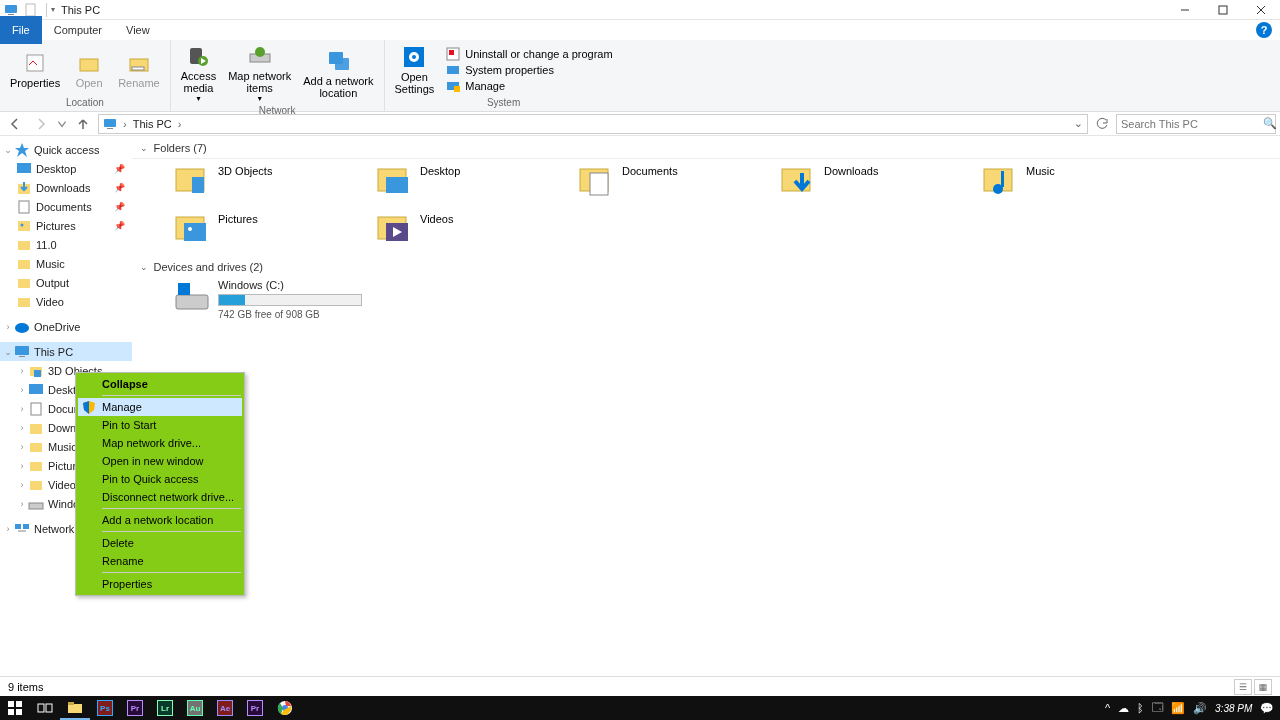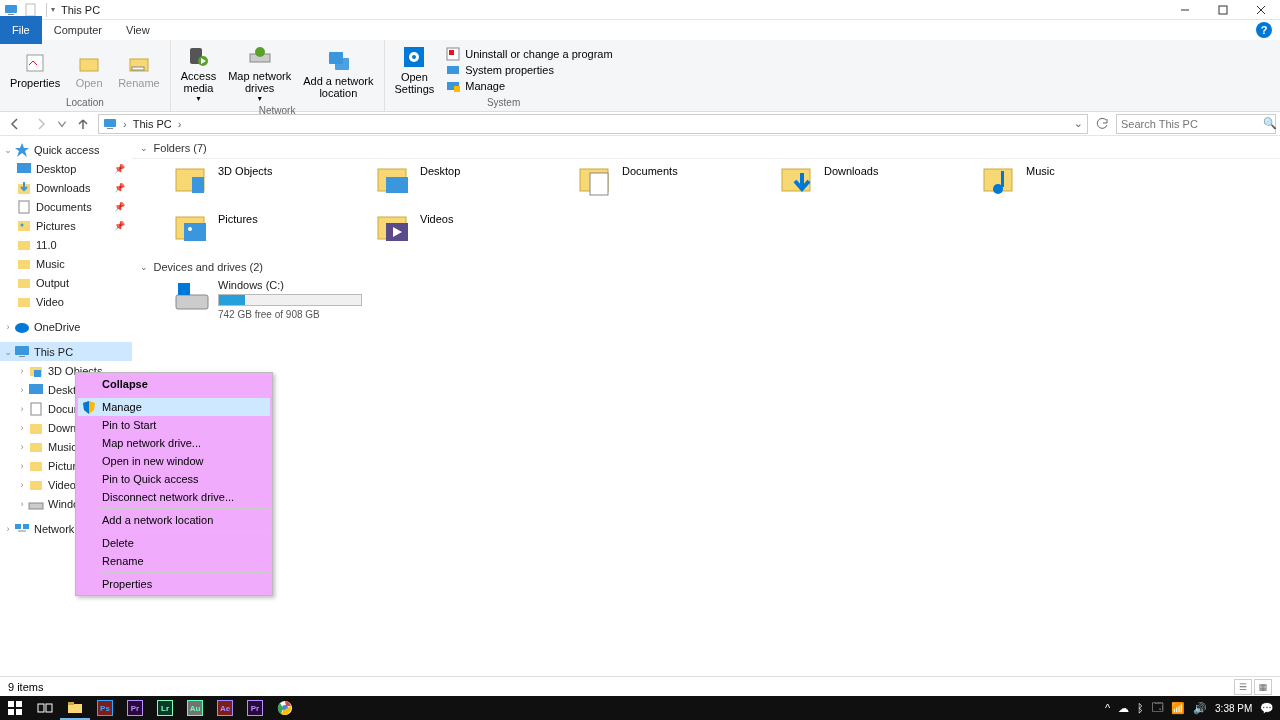--- a/index.html
+++ b/index.html
@@ -74,41 +74,41 @@
 .drive-grid { display:flex; flex-wrap:wrap; padding-left:40px; }
 .drive-item { width:202px; display:flex; gap:8px; padding:2px; cursor:pointer; }
 .drive-item .di-icon { width:36px; height:36px; }
 .drive-details { flex:1; padding-right:10px; }
 .drive-label { color:#222; }
 .drive-bar { height:12px; border:1px solid #bbb; margin:3px 0; background:#f0f0f0; position:relative; }
 .drive-bar-fill { position:absolute; top:0; left:0; bottom:0; width:18%; background:#26a0da; }
 .drive-free { font-size:10px; color:#555; }
 
 
-.context-menu { position:absolute; left:75px; top:372px; width:198px; background:#f0abfc; border:1px solid #bbb; box-shadow:2px 2px 4px rgba(0,0,0,.25); padding:2px; z-index:50; }
+.context-menu { position:absolute; left:75px; top:372px; width:170px; background:#84cc16; border:1px solid #bbb; box-shadow:2px 2px 4px rgba(0,0,0,.25); padding:2px; z-index:50; }
 .cm-item { display:flex; align-items:center; height:18px; padding-left:24px; position:relative; cursor:pointer; }
 .cm-item.bold { font-weight:bold; }
 .cm-item.highlight { background:#cde8ff; }
 .cm-sep { height:1px; background:#ccc; margin:2px 1px 2px 24px; }
 .cm-icon { position:absolute; left:4px; width:14px; height:14px; }
 
 
 .statusbar { position:absolute; left:0; right:0; bottom:24px; height:20px; border-top:1px solid #ddd; display:flex; align-items:center; padding:0 8px; background:#fff; }
 .statusbar .sb-spacer { flex:1; }
 .sb-view { width:18px; height:16px; border:1px solid #ccc; margin-left:2px; display:flex; align-items:center; justify-content:center; cursor:pointer; font-size:9px; color:#666; }
 
 
 .taskbar { position:absolute; left:0; right:0; bottom:0; height:24px; background:#101010; display:flex; align-items:center; }
 .task-btn { width:30px; height:24px; display:flex; align-items:center; justify-content:center; cursor:pointer; }
 .task-btn svg,.task-btn .tb-box { width:16px; height:16px; }
 .task-btn.active { border-bottom:2px solid #76b9ed; }
 .tb-box { border:1px solid #888; display:flex; align-items:center; justify-content:center; font-size:8px; font-weight:bold; }
 .tray { margin-left:auto; display:flex; align-items:center; gap:8px; padding-right:6px; color:#fff; }
 .tray .tray-icon { font-size:11px; color:#fff; }
-.tray .time { font-size:10px; text-align:right; }
+.tray .time { font-size:10px; text-align:right;font-style:italic; }
 
 
 svg { display:block; }
 </style>
 </head>
 <body>
 
 <div class="titlebar">
   <div class="icons">
     <svg class="tb-icon">
@@ -187,21 +187,21 @@
         <span style="white-space:pre">Access
 media</span>
           <span style="font-size:8px">▾</span>
       </div>
       <div class="ribbon-btn">
         <svg class="ric">
             <rect x="2" y="10" width="20" height="8" fill="#ccc" stroke="#888"></rect>
             <circle cx="12" cy="8" r="5" fill="#5aa02c"></circle>
           </svg>
         <span style="white-space:pre">Map network
-drives</span>
+items</span>
           <span style="font-size:8px">▾</span>
       </div>
       <div class="ribbon-btn">
         <svg class="ric">
             <rect x="3" y="3" width="14" height="12" fill="#3a96dd" rx="1"></rect>
             <rect x="9" y="9" width="14" height="12" fill="#3a96dd" rx="1" opacity=".9"></rect>
           </svg>
         <span style="white-space:pre">Add a network
 location</span>
       </div>

